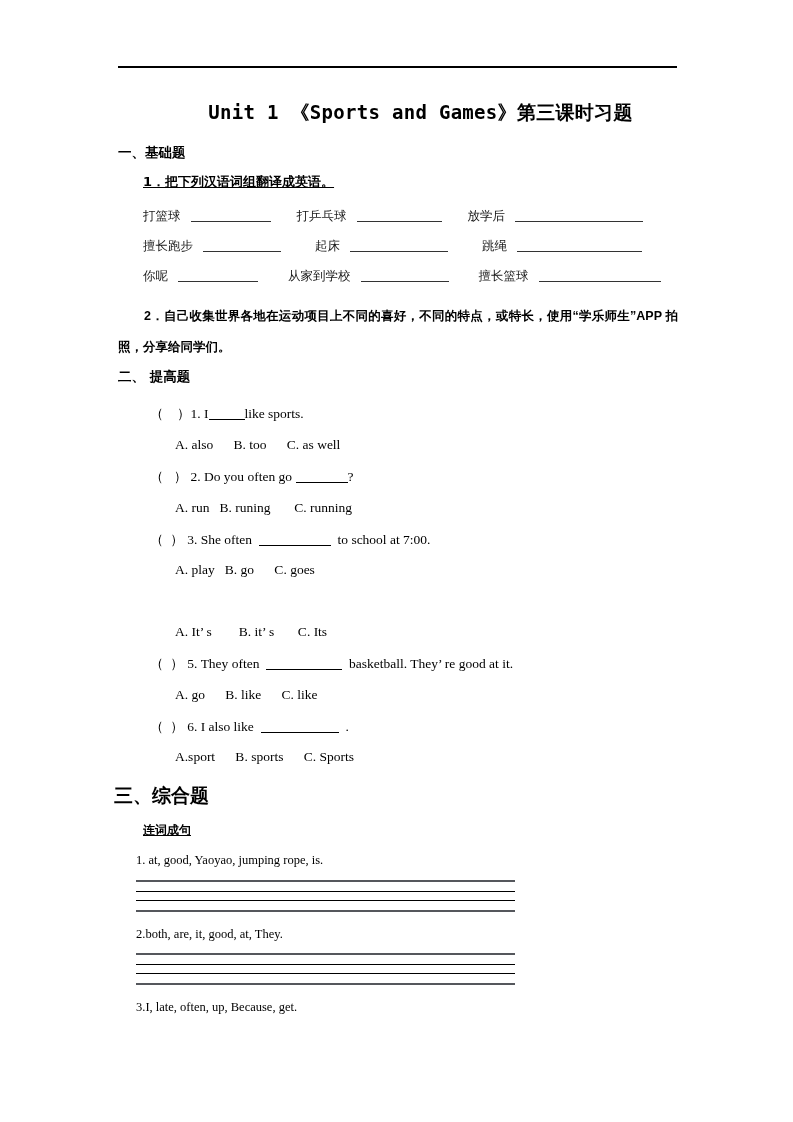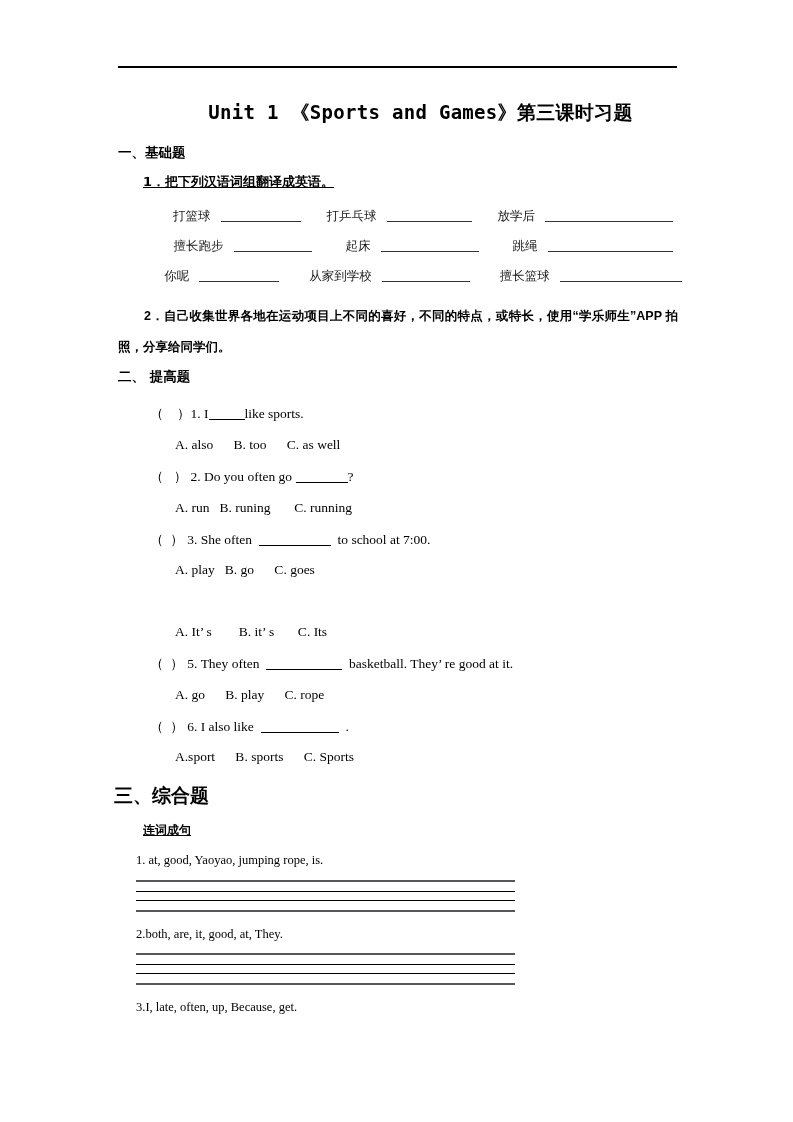--- a/index.html
+++ b/index.html
@@ -76,21 +76,20 @@
 
   
   .vocab-row {
     position: absolute;
     left: 143px;
     width: 560px;
     font-family: "DejaVu Sans", sans-serif;
     font-size: 12.5px;
     white-space: pre;
     color: #1a1a1a;
-    text-align: center;
   }
   .vocab-row.r1 { top: 208px; }
   .vocab-row.r2 { top: 238px; }
   .vocab-row.r3 { top: 268px; }
   .vocab-row .item { display: inline-block; }
   .vocab-row .blk {
     display: inline-block;
     border-bottom: 1.3px solid #333333;
     height: 13px;
     vertical-align: -2px;
@@ -199,21 +198,21 @@
 
   <div class="mc-q q2" id="mcq1"><span>（   ）</span><span> 2.</span><span> Do you often go </span><span class="ul" style="width: 52px;"></span><span>?</span></div>
   <div class="mc-o o2">A. run   B. runing       C. running</div>
 
   <div class="mc-q q3" id="mcq2"><span>（  ）</span><span> 3.</span><span> She often  </span><span class="ul" style="width: 72px;"></span><span>  to school at 7:00.</span></div>
   <div class="mc-o o3">A. play   B. go      C. goes</div>
 
   <div class="mc-o o4">A. It’ s        B. it’ s       C. Its</div>
 
   <div class="mc-q q5" id="mcq4"><span>（  ）</span><span> 5.</span><span> They often  </span><span class="ul" style="width: 76px;"></span><span>  basketball. They’ re good at it.</span></div>
-  <div class="mc-o o5">A. go      B. play      C. rope</div>
+  <div class="mc-o o5">A. go      B. like      C. like</div>
 
   <div class="mc-q q6" id="mcq5"><span>（  ）</span><span> 6.</span><span> I also like  </span><span class="ul" style="width: 78px;"></span><span>  .</span></div>
   <div class="mc-o o6">A.sport      B. sports      C. Sports</div>
 
   <div class="sec-h sec-h-3">三、综合题</div>
   <div class="sub-h sub-h-lc">连词成句</div>
 
   <div class="wo-item wo-1">1. at, good, Yaoyao, jumping rope, is.</div>
   <div class="ans-block ab-1">
     <div class="ln soft"></div>

